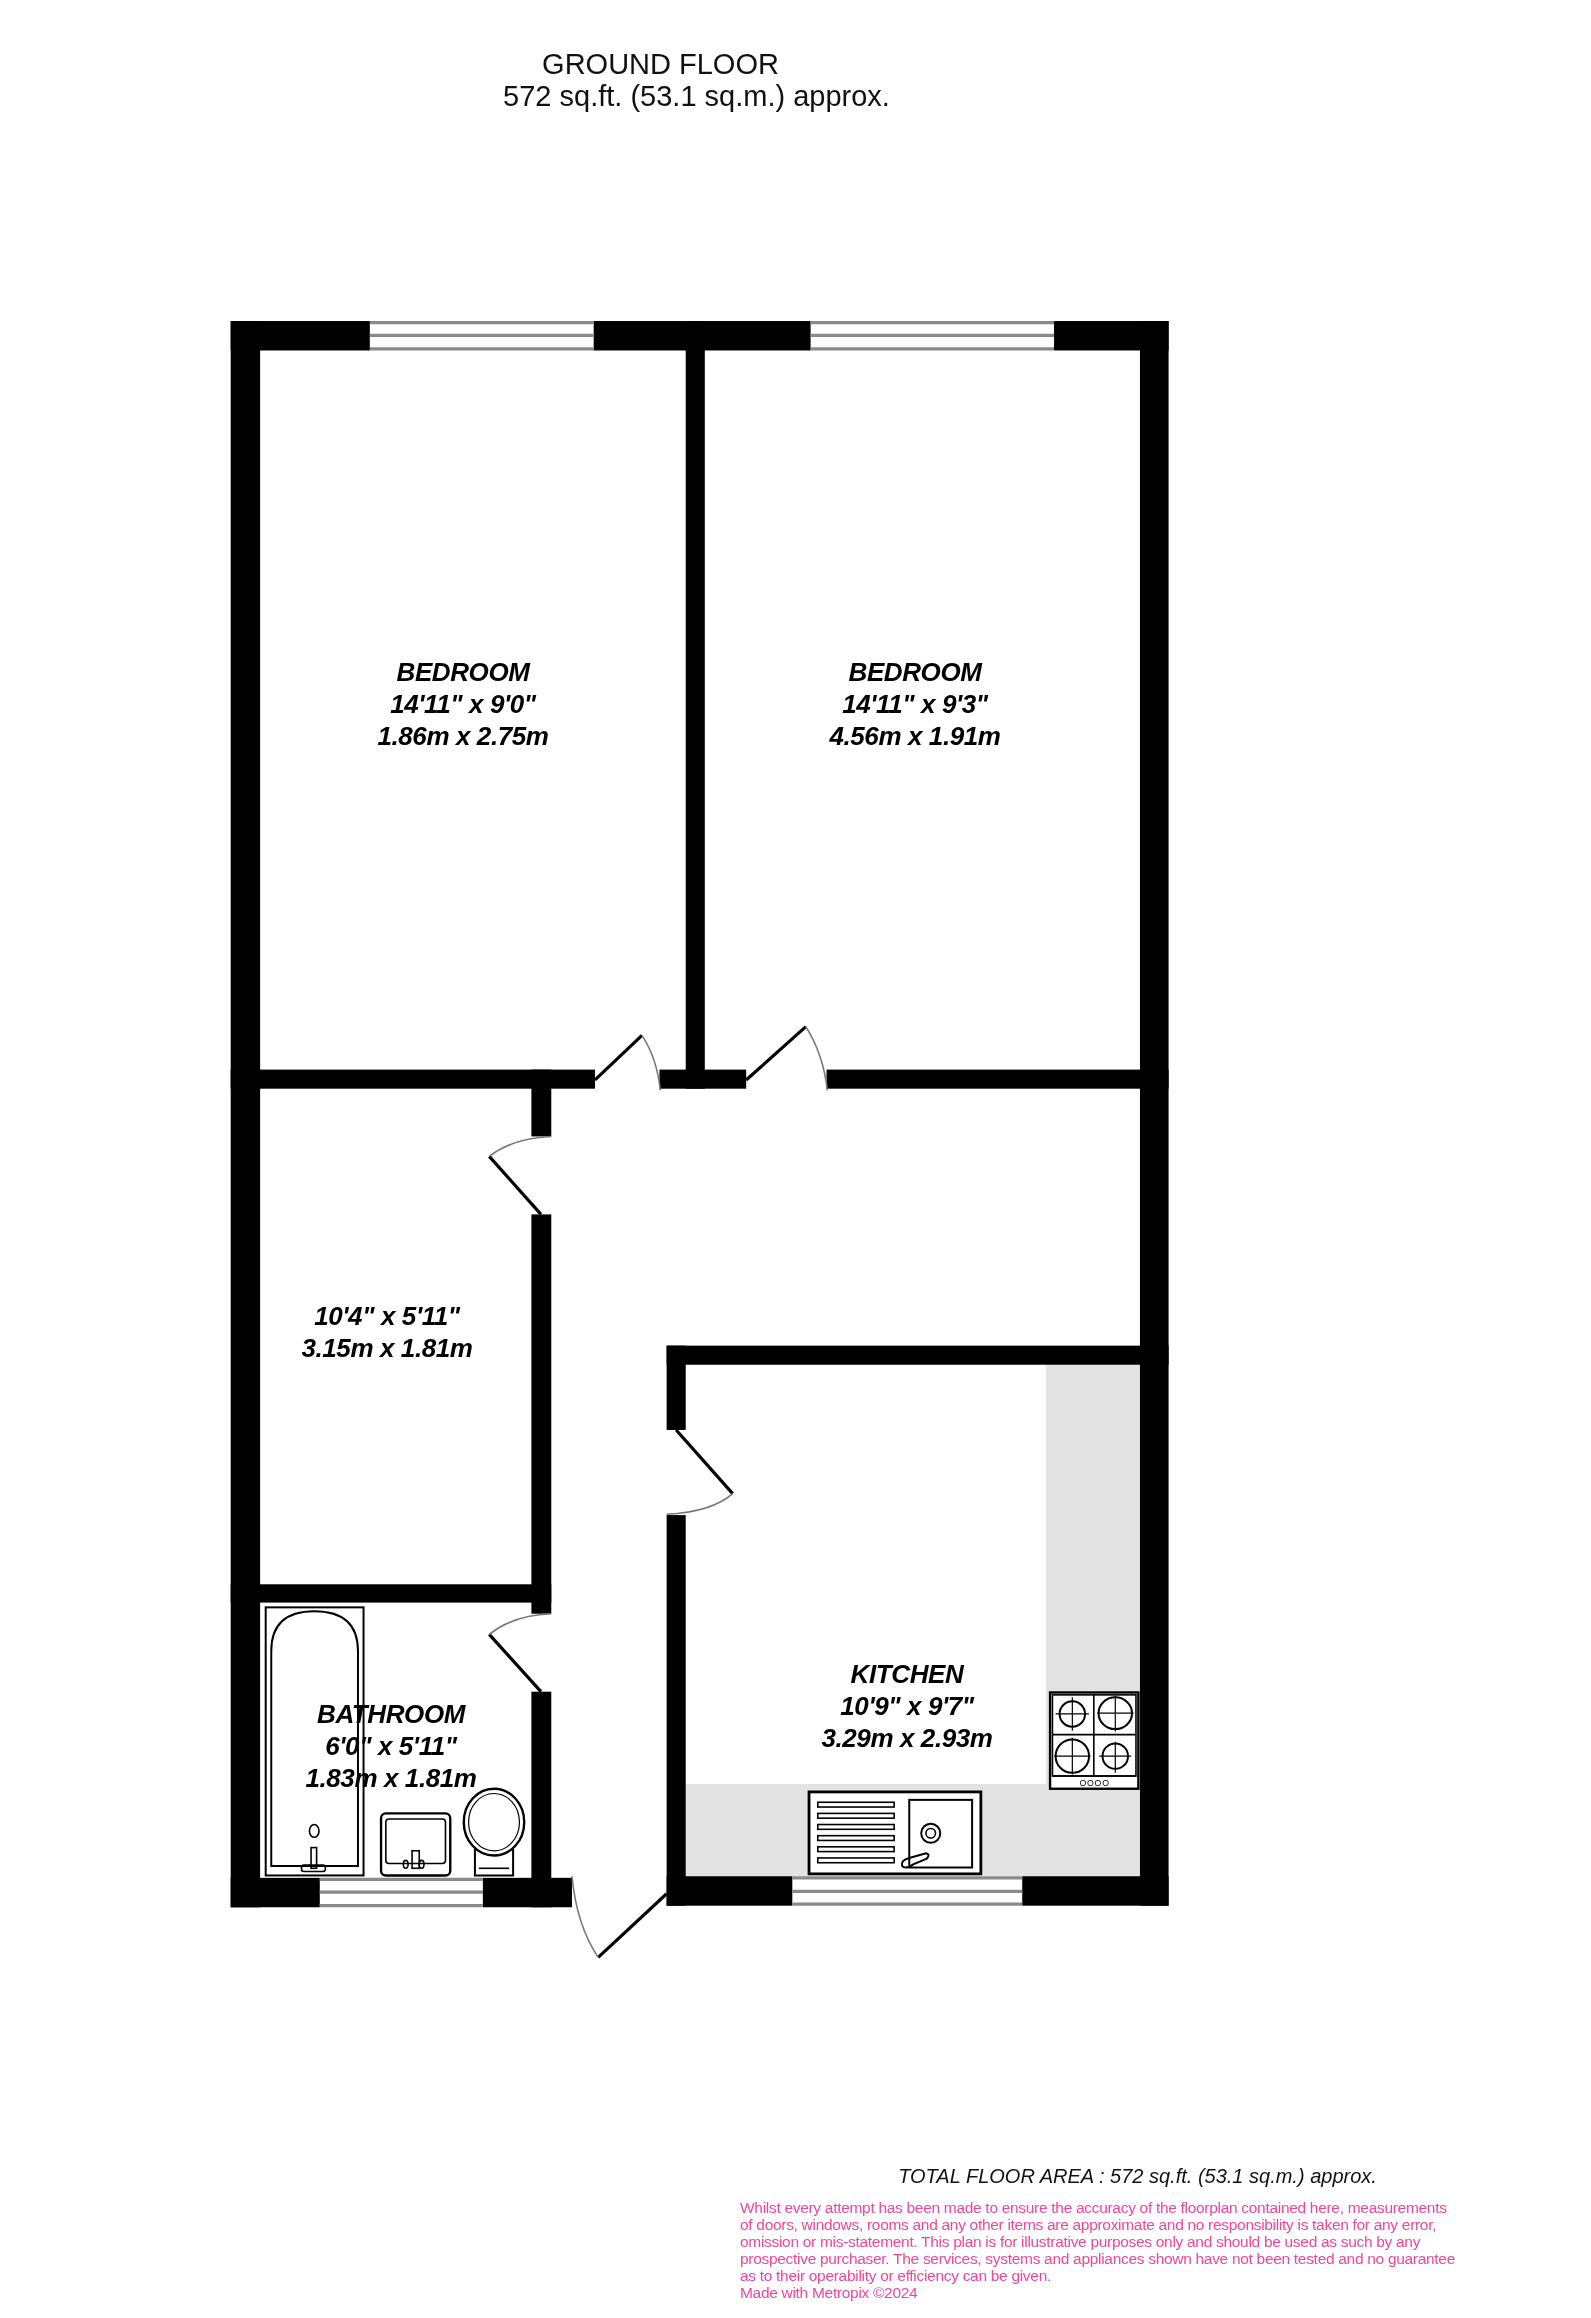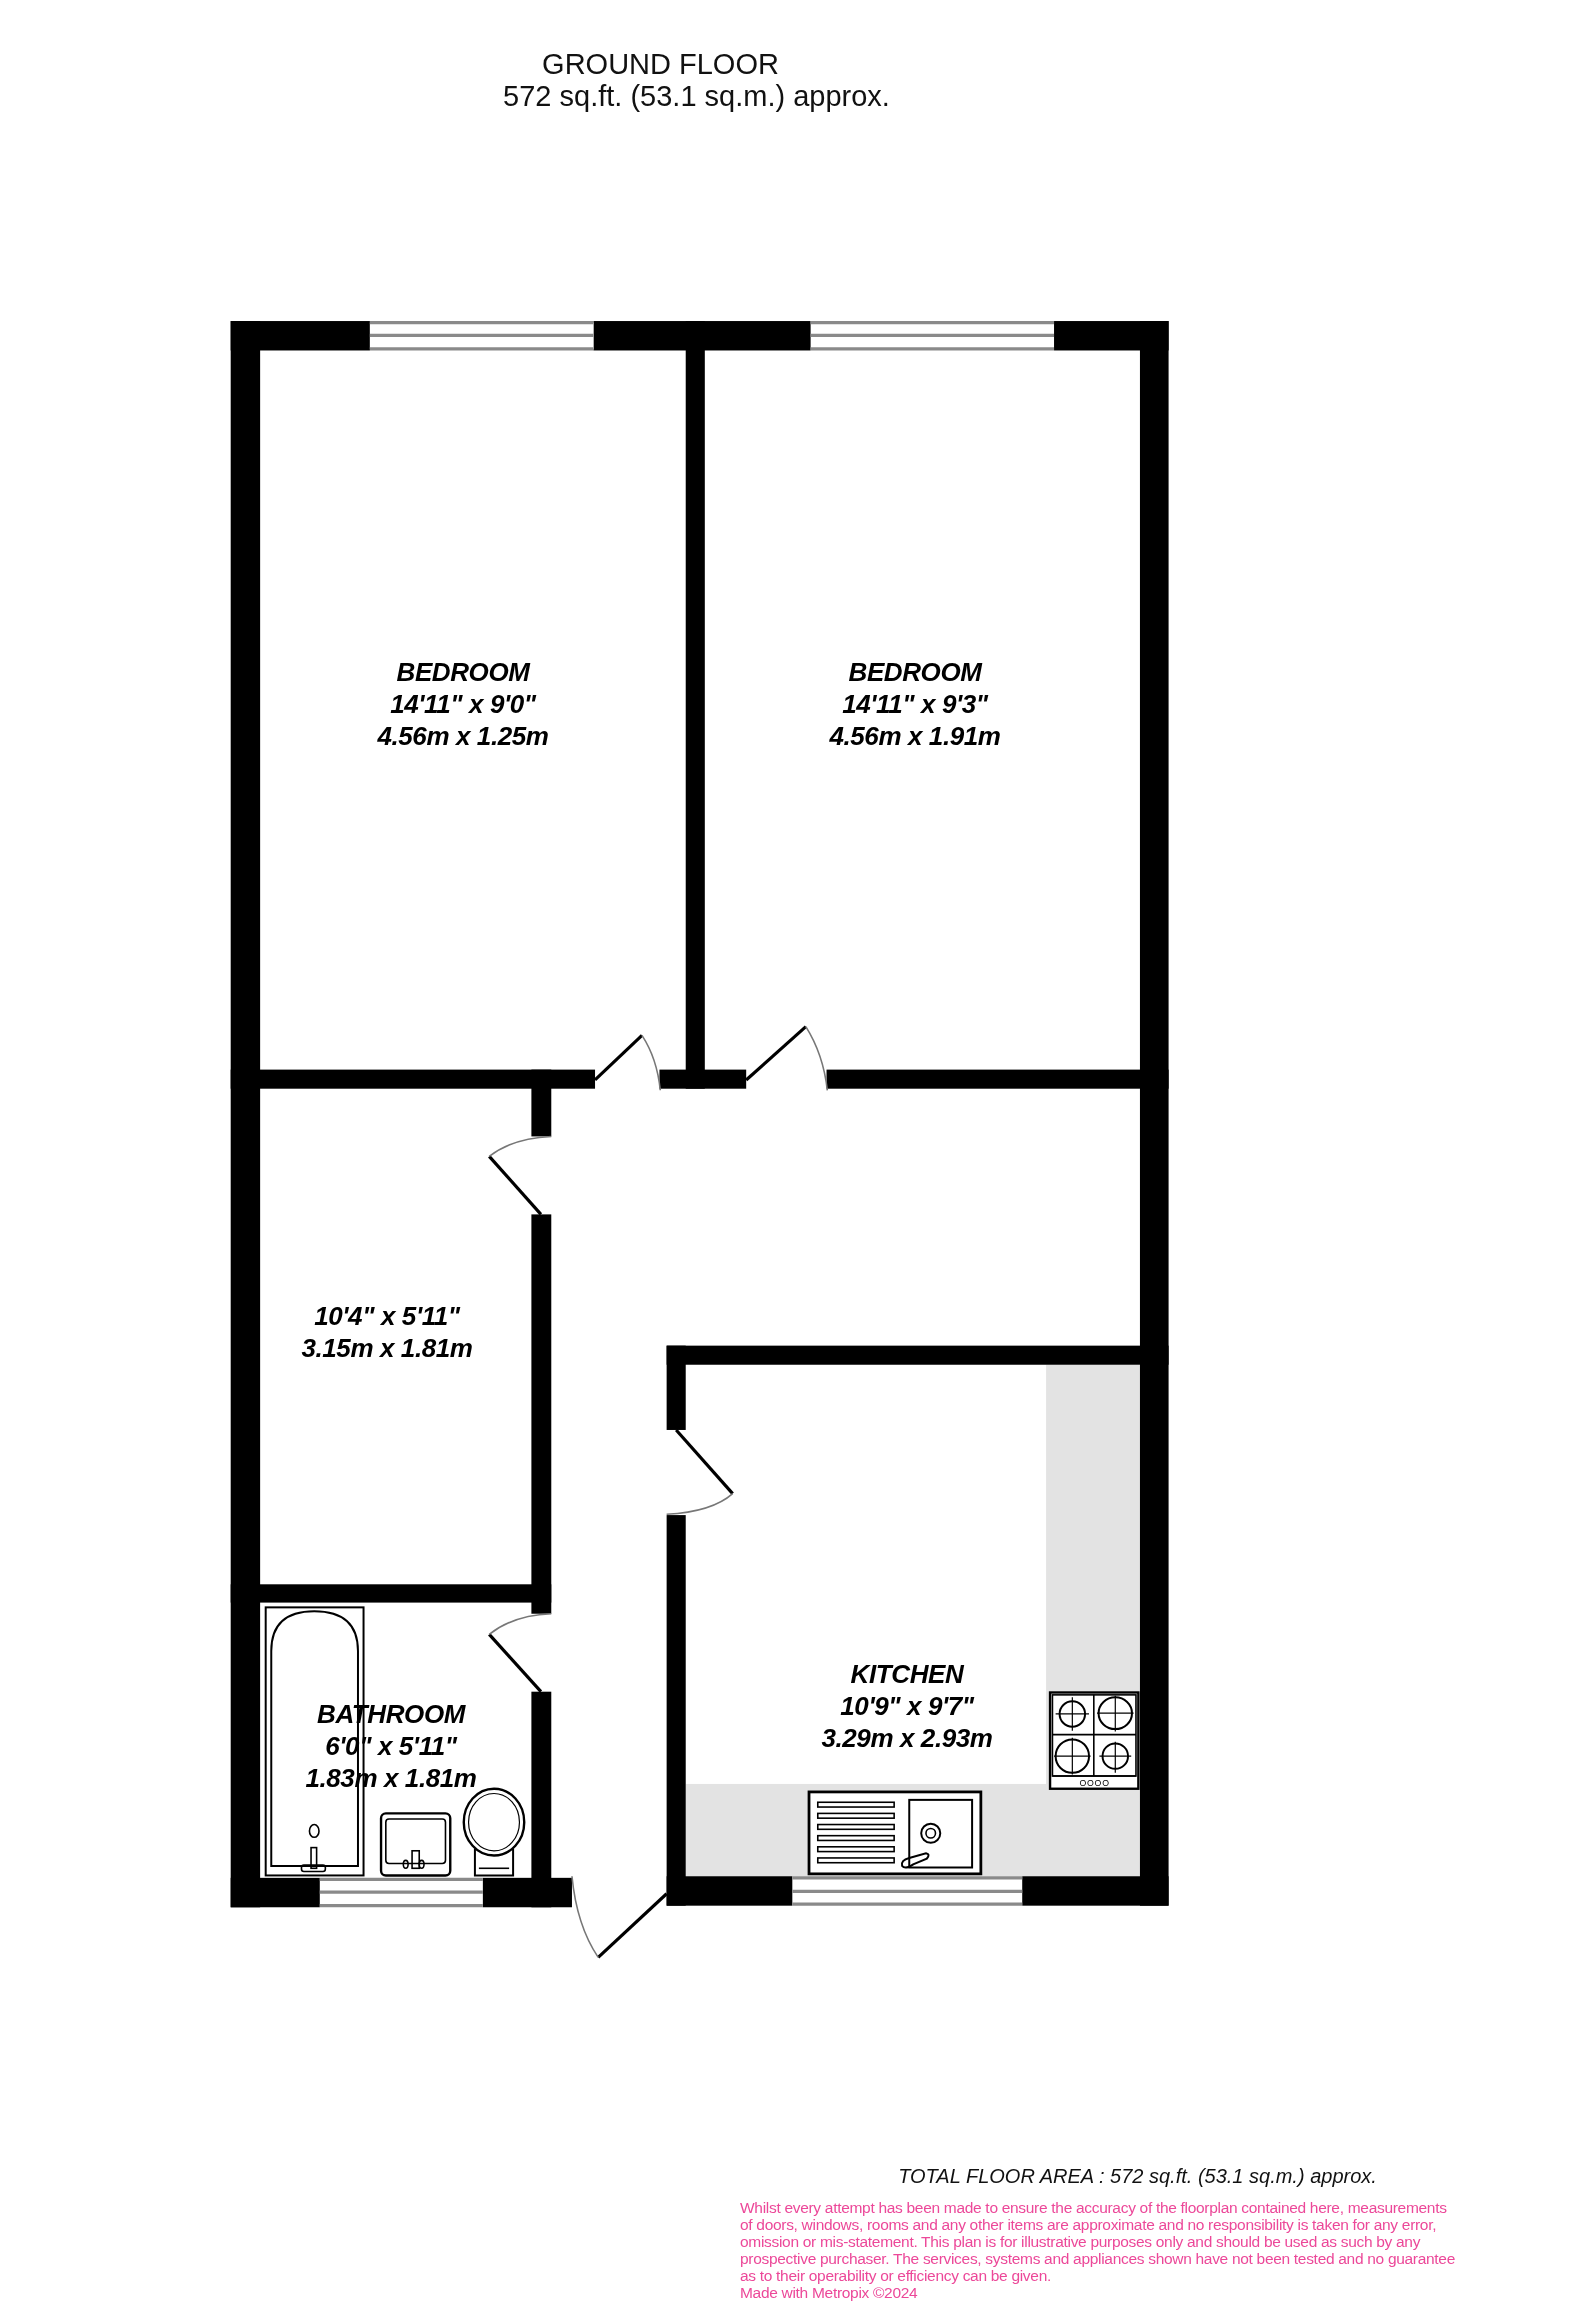--- a/index.html
+++ b/index.html
@@ -168,21 +168,21 @@
       <circle cx="1170" cy="2304" r="12" stroke-width="2.5"></circle>
       <circle cx="1170" cy="2304" r="6" stroke-width="2"></circle>
       <path d="M1143 2335 Q1132 2338 1134 2345 Q1138 2350 1148 2343 L1165 2336 Q1170 2330 1164 2329 Z" stroke-width="2.5"></path>
     </g>
   </g>
 </svg>
 
 <div class="room-label" style="left:463px;top:656px;">
   <div>BEDROOM</div>
   <div>14'11"  x 9'0"</div>
-  <div>4.56m  x 1.25m</div>
+  <div>1.86m  x 2.75m</div>
 </div>
 <div class="room-label" style="left:915px;top:656px;">
   <div>BEDROOM</div>
   <div>14'11"  x 9'3"</div>
   <div>4.56m  x 1.91m</div>
 </div>
 <div class="room-label" style="left:387px;top:1300px;">
   <div>10'4"  x 5'11"</div>
   <div>3.15m  x 1.81m</div>
 </div>

